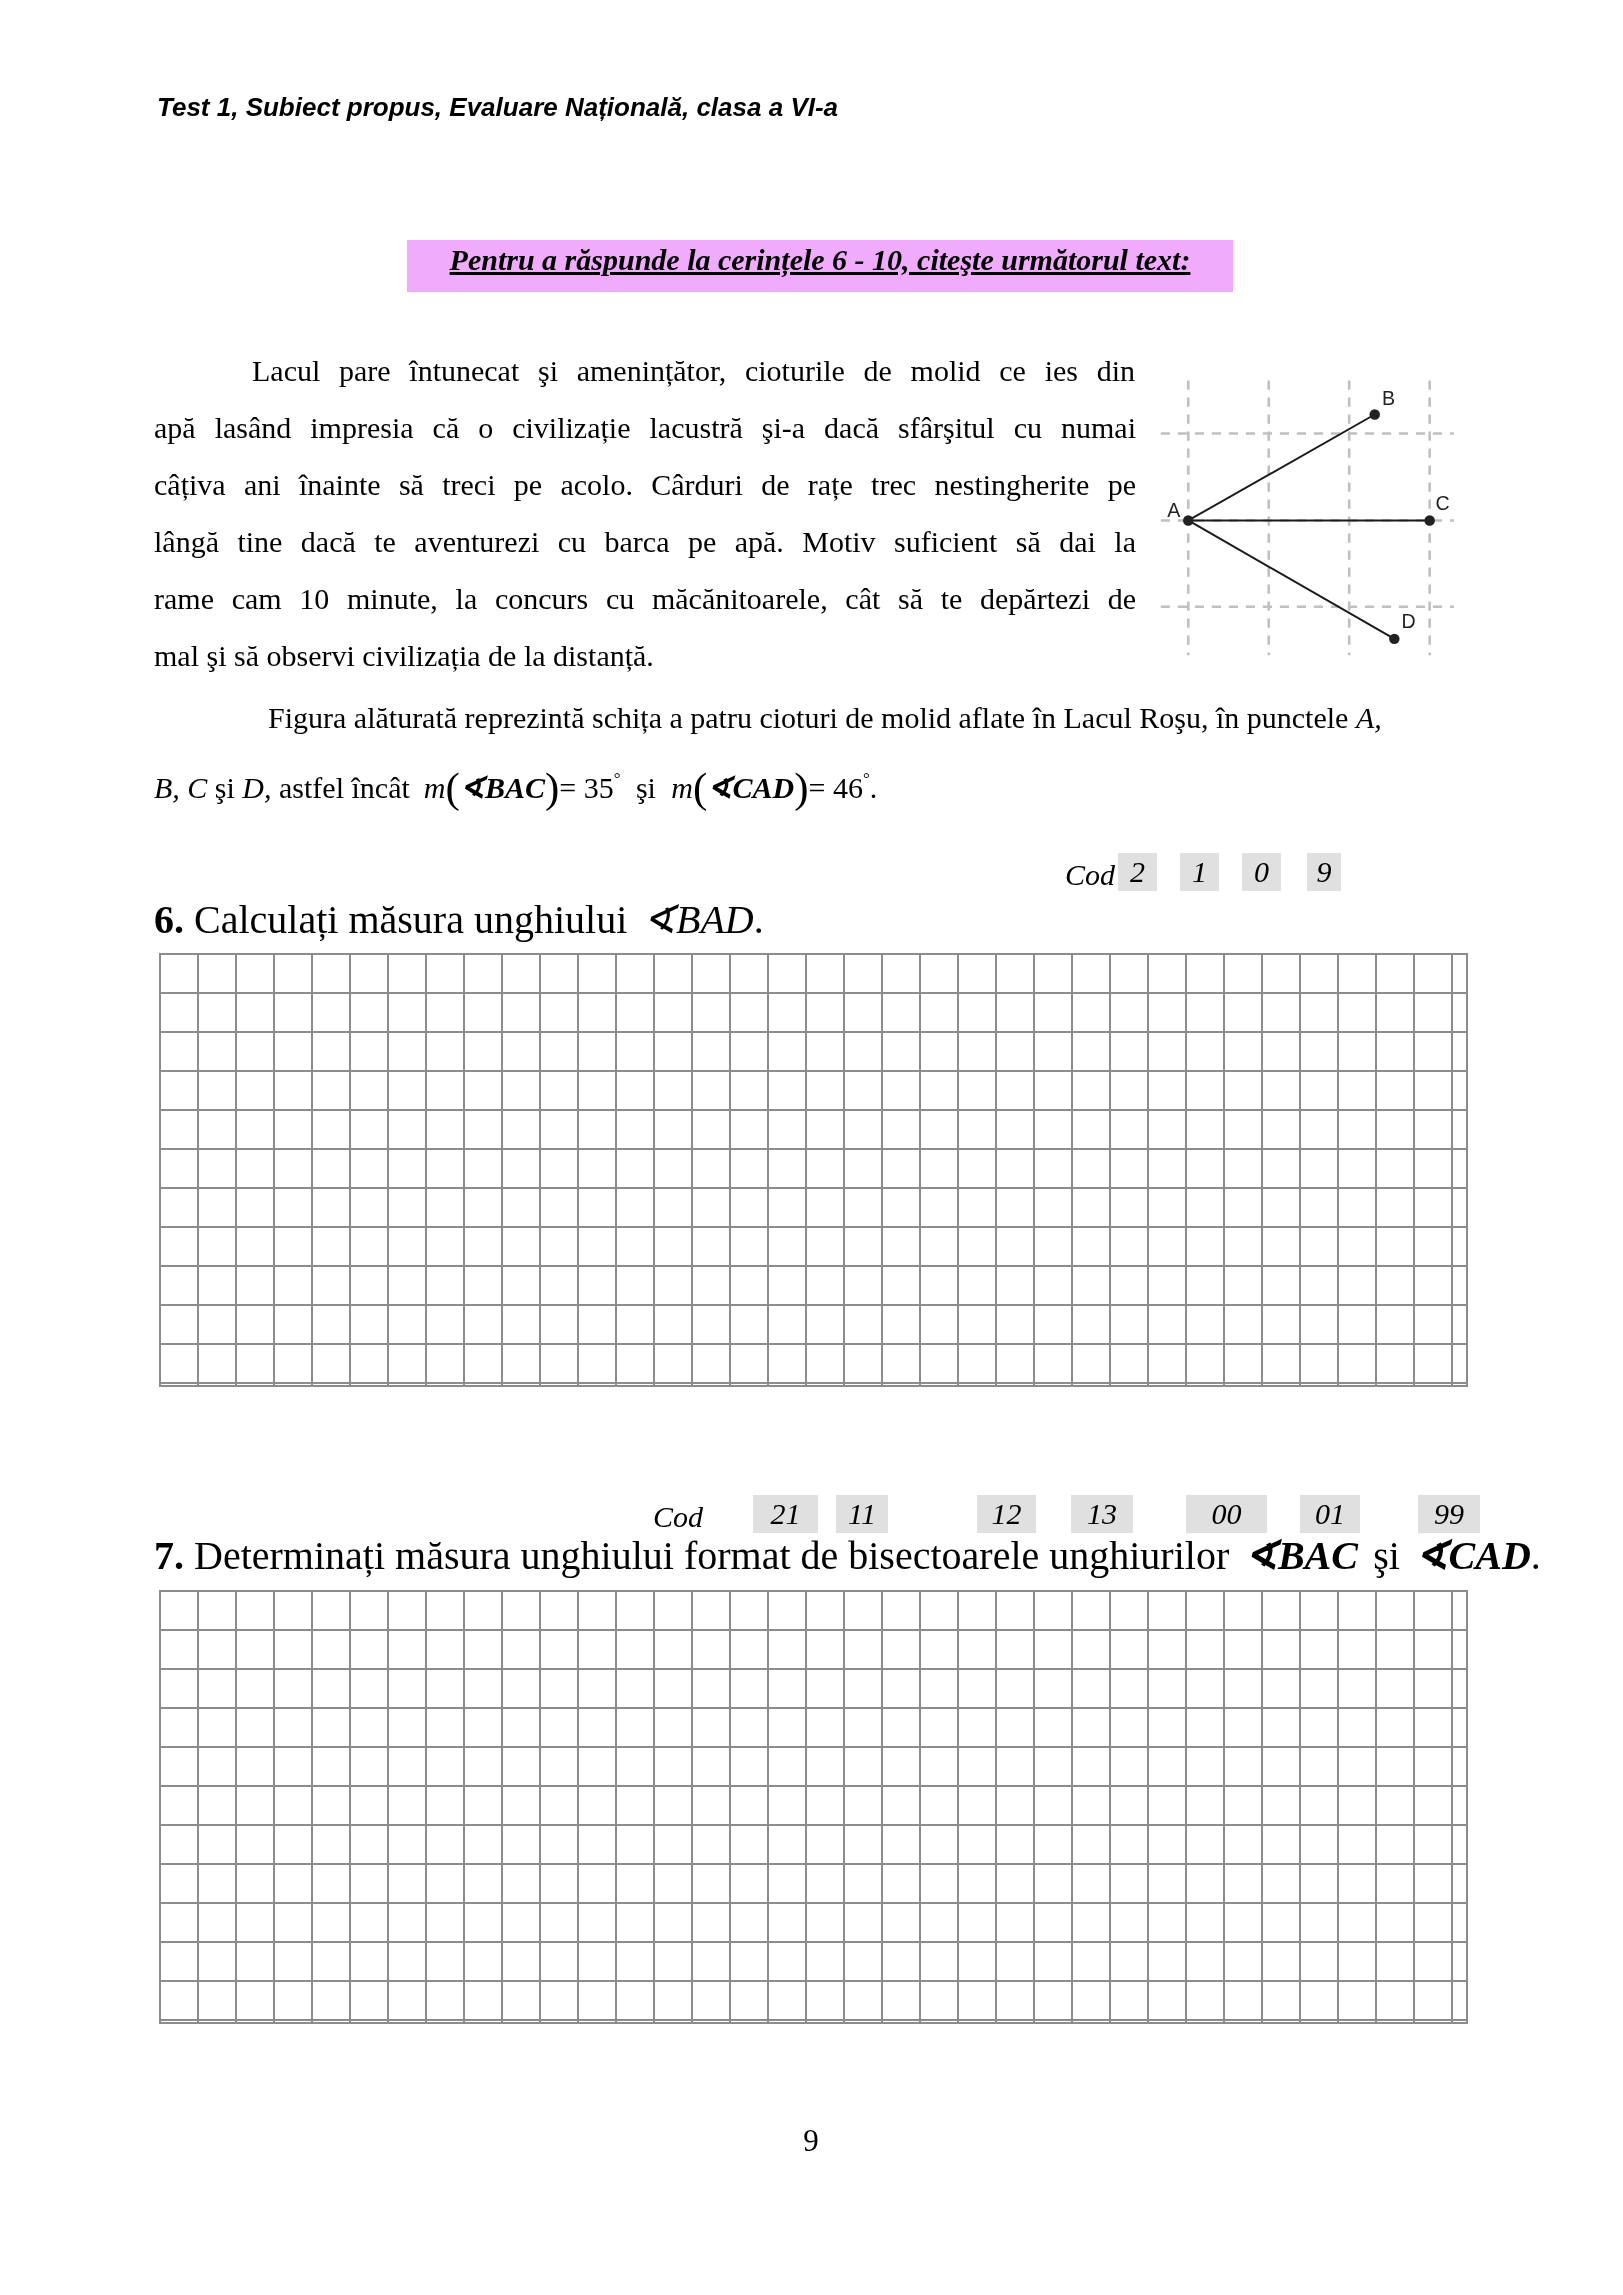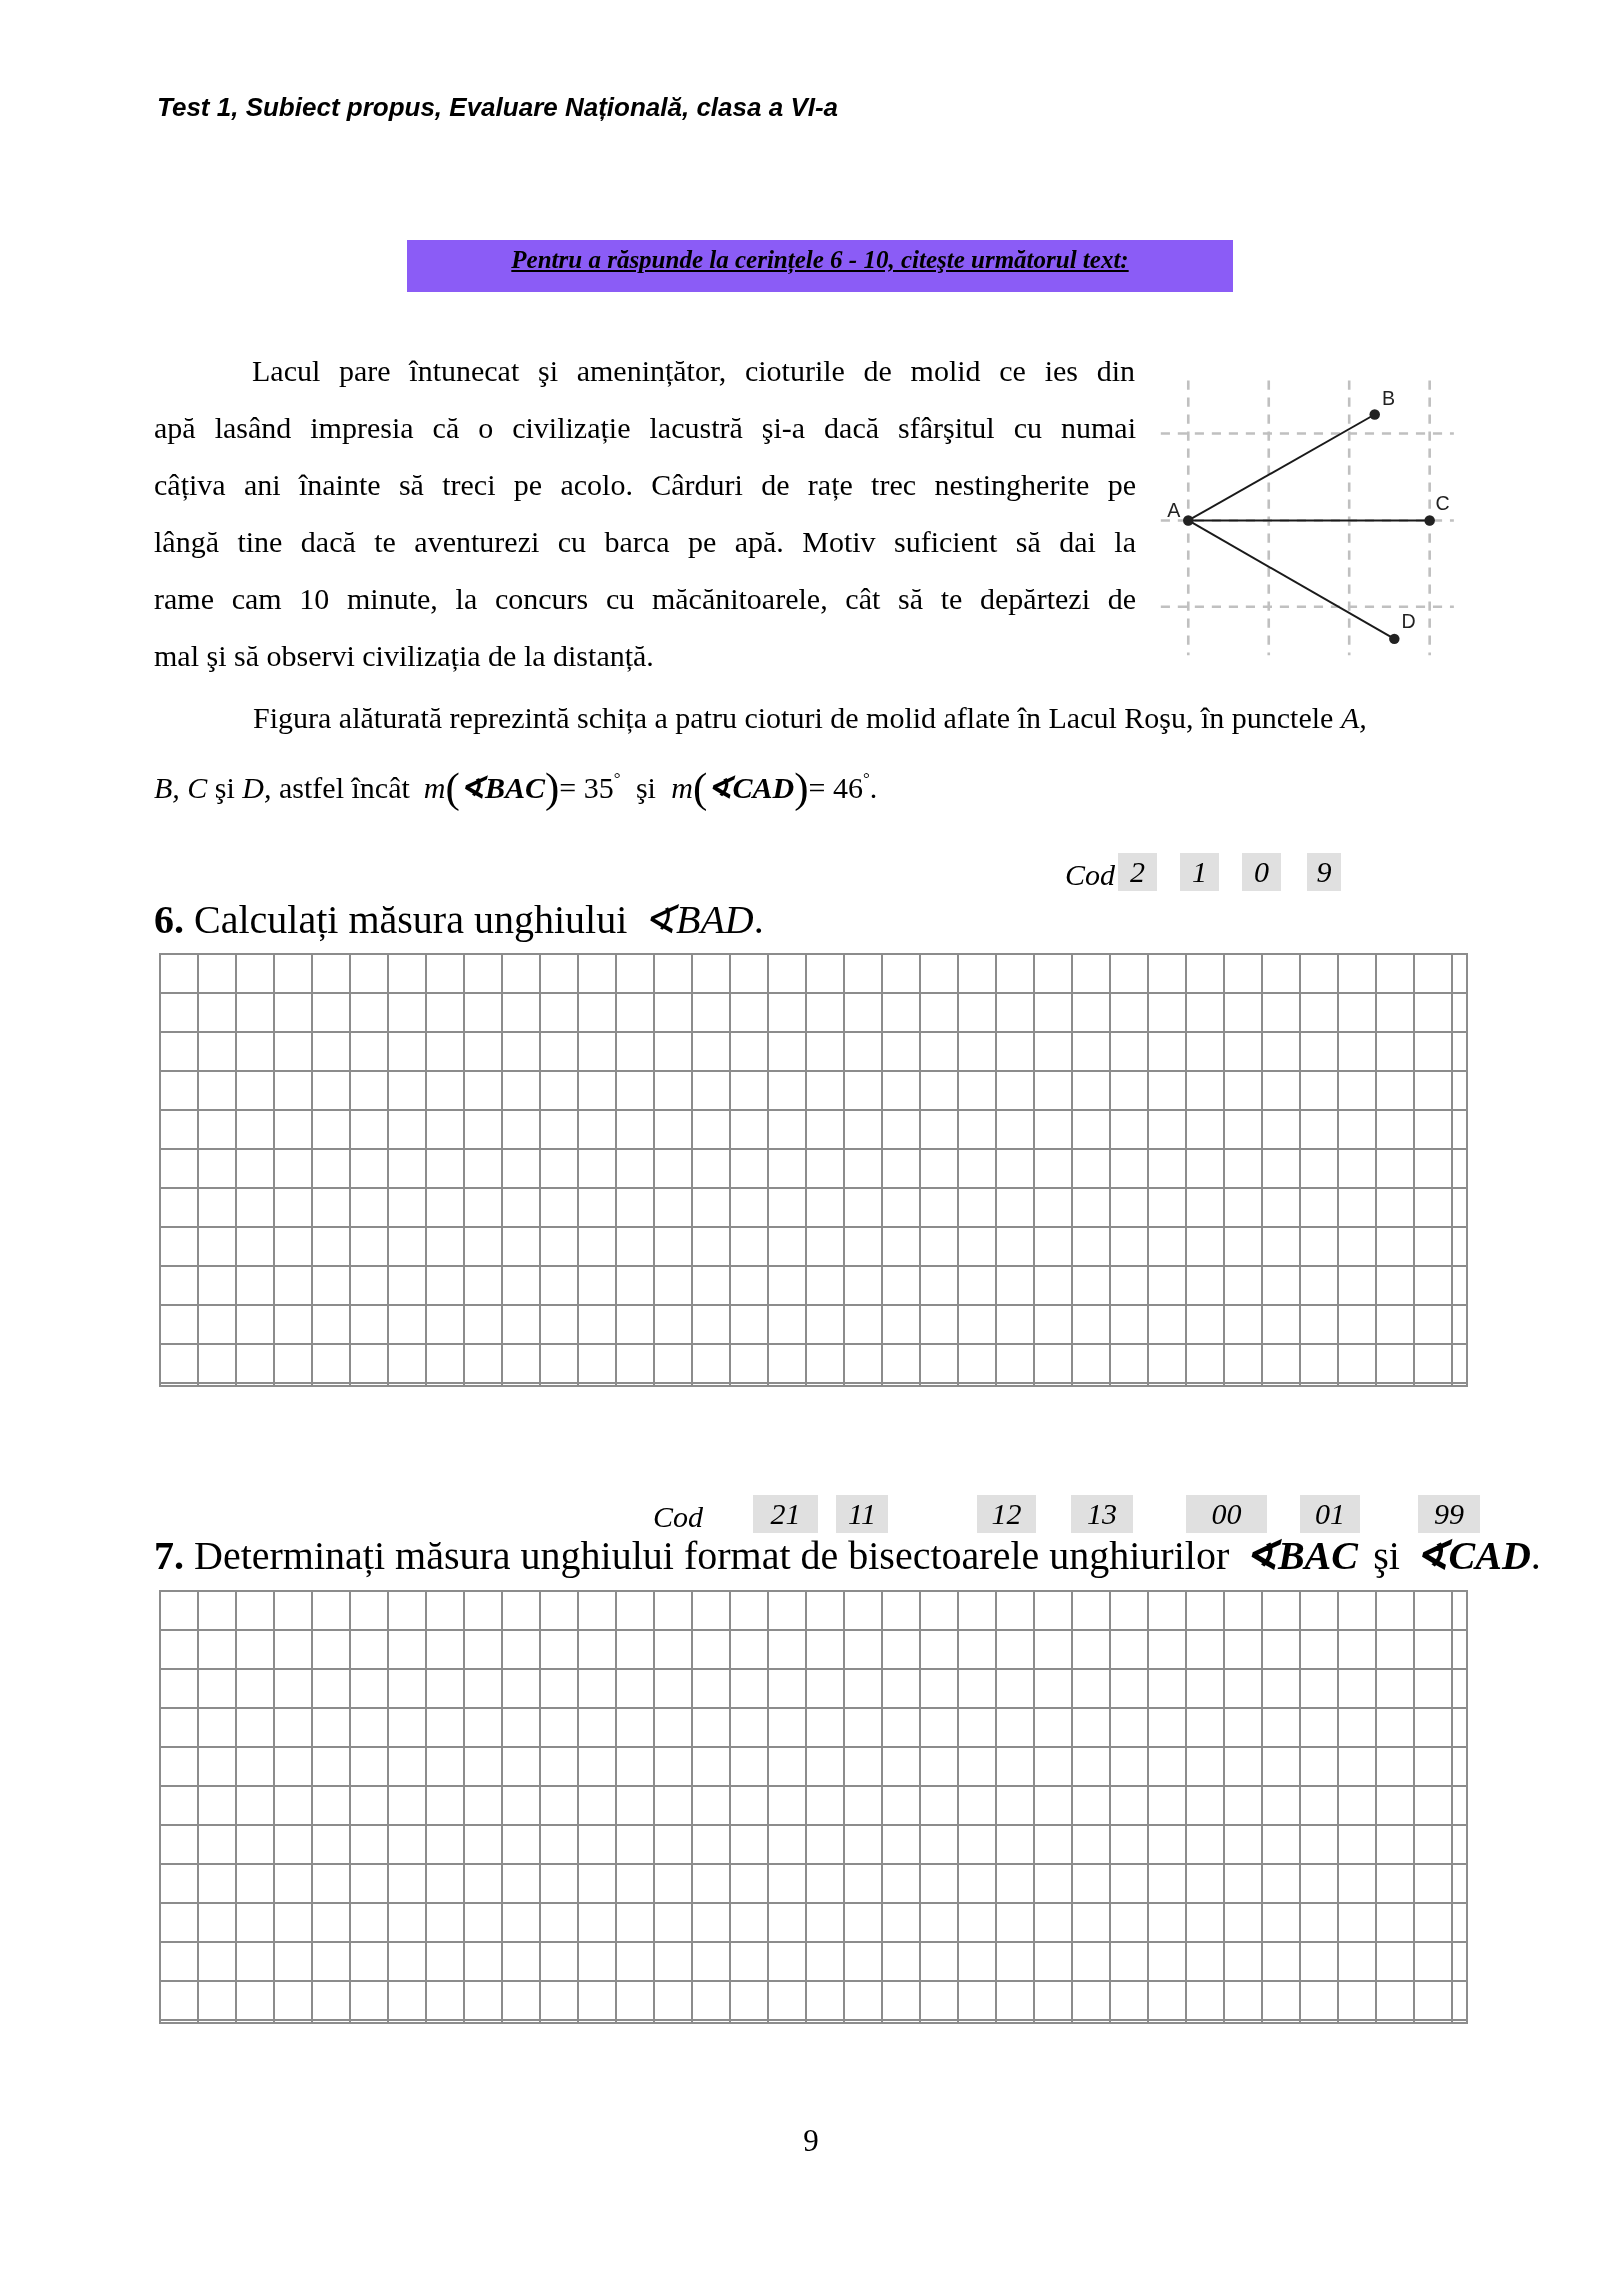--- a/index.html
+++ b/index.html
@@ -6,23 +6,23 @@
   body { width: 1623px; height: 2295px; position: relative; overflow: hidden; color: #000; }
   .abs { position: absolute; }
   .header {
     left: 157px; top: 92px;
     font-family: "Liberation Sans", sans-serif;
     font-weight: bold; font-style: italic; font-size: 26px;
     white-space: nowrap;
   }
   .instruction {
     left: 407px; top: 240px; height: 52px; width: 826px;
-    background: #8b5cf6;
+    background: #f0abfc;
     font-family: "Liberation Serif", serif;
-    font-weight: bold; font-style: italic; font-size: 25px;
+    font-weight: bold; font-style: italic; font-size: 30px;
     line-height: 39px; text-decoration: underline; white-space: nowrap;
     text-align: center;
   }
   .para {
     left: 154px; width: 982px;
     font-family: "Liberation Serif", serif; font-size: 30px;
   }
   .para-line {
     position: absolute; left: 0; width: 982px; height: 39px; line-height: 39px;
     text-align: justify; text-align-last: justify; white-space: nowrap;
@@ -100,21 +100,21 @@
     <circle cx="381" cy="437" r="8"></circle>
   </g>
   <g font-family="Liberation Sans, sans-serif" font-size="30" fill="#222">
     <text x="34" y="250">A</text>
     <text x="362" y="80">B</text>
     <text x="444" y="240">C</text>
     <text x="392" y="420">D</text>
   </g>
 </svg>
 
-<div class="abs line2" style="left:253px; top:698px;">
+<div class="abs line2" style="left:268px; top:698px;">
   <span>Figura alăturată reprezintă schița a patru cioturi de molid aflate în Lacul Roşu, în punctele</span>
   <span class="it">A,</span>
 </div>
 
 <div class="abs line2" style="left:154px; top:759px;">
   <span class="it">B,</span>
   <span class="it">C</span>
   <span>şi</span>
   <span class="it">D,</span>
   <span>astfel încât</span>

